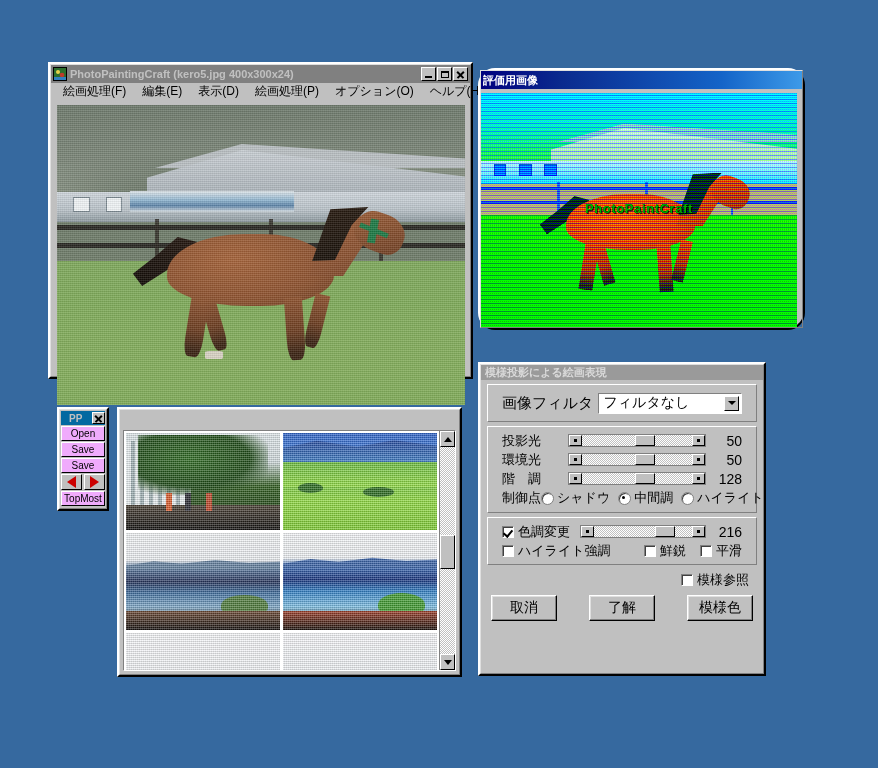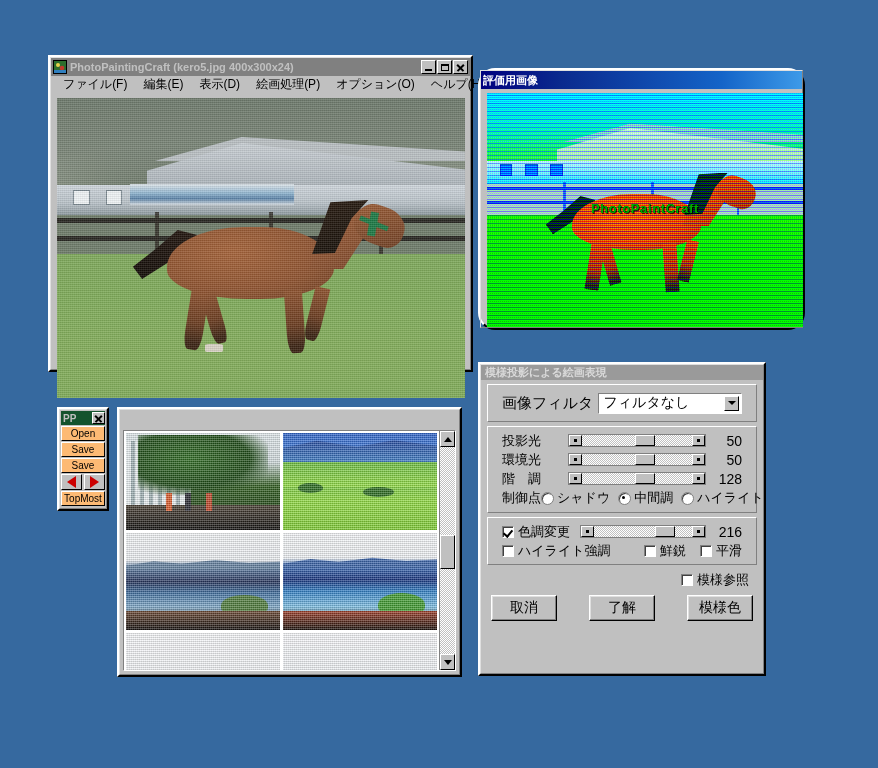--- a/index.html
+++ b/index.html
@@ -71,21 +71,21 @@
   .g-close:before{transform:rotate(45deg);}
   .g-close:after{transform:rotate(-45deg);}
 
   .menubar{
     height:17px;display:flex;align-items:center;
     font-size:12px;color:#000;padding-left:4px;background:#c0c0c0;
   }
   .menubar .mi{padding:1px 8px;white-space:nowrap;}
 
   
-  #mainwin{left:48px;top:55px;width:425px;height:317px;}
+  #mainwin{left:48px;top:62px;width:425px;height:317px;}
   .photo-frame{
     position:absolute;left:6px;top:40px;width:408px;height:300px;
     border:0;box-sizing:border-box;overflow:hidden;
     background:#6f7c6a;
   }
   .photo-stage{position:relative;width:100%;height:100%;overflow:hidden;}
 
   
   .sky{position:absolute;left:0;top:0;width:100%;height:34%;
        background:linear-gradient(to bottom,#6e7a6c 0%,#7b8678 55%,#9aa394 100%);}
@@ -130,22 +130,22 @@
     position:absolute;inset:0;pointer-events:none;opacity:.28;
     background-image:
       repeating-linear-gradient(0deg,rgba(255,255,255,.35) 0 1px,rgba(0,0,0,.20) 1px 2px),
       repeating-linear-gradient(90deg,rgba(255,255,255,.22) 0 1px,rgba(0,0,0,.14) 1px 2px);
     background-size:2px 2px,2px 2px;
   }
 
   
   #evalwin{left:478px;top:68px;width:327px;height:262px;border-radius:17px;}
   .eval-frame{
-    position:absolute;left:6px;top:22px;width:316px;height:234px;overflow:hidden;
-    background:#e5e5e5;
+    position:absolute;left:0;top:22px;width:316px;height:234px;overflow:hidden;
+    background:#fdba74;
   }
   .post{filter:saturate(2.1) contrast(1.45);}
   .scanlines{
     position:absolute;inset:0;pointer-events:none;
     background:repeating-linear-gradient(0deg,rgba(0,0,90,.0) 0 3px,rgba(10,20,130,.55) 3px 4px);
     opacity:.55;
   }
   .poster-noise{
     position:absolute;inset:0;pointer-events:none;opacity:.5;
     background-image:
@@ -163,27 +163,27 @@
   .eval .roof{background:linear-gradient(to bottom,#f4f7e8,#dfe9c4);}
   .eval .bldg{background:linear-gradient(to bottom,#eef6ff 0%,#bfe2f2 60%,#7fc3e0 100%);}
   .eval .h-body{background:radial-gradient(ellipse at 40% 35%,#d2641f 0%,#bb4d17 60%,#8f3510 100%);}
   .eval .h-neck{background:linear-gradient(150deg,#cc5d1c,#9b3d12);}
   .eval .h-head{background:linear-gradient(150deg,#c4571a,#8e3410);}
   .eval .h-leg{background:linear-gradient(to bottom,#bb4d17 0%,#93370f 60%,#3c1c0c 92%);}
 
   
   #ppwin{left:57px;top:407px;width:52px;height:104px;}
   .pp-title{
-    height:14px;display:flex;align-items:center;background:#14532d;
-    color:#c0c0c0;font-size:10px;font-weight:bold;padding-left:2px;
+    height:14px;display:flex;align-items:center;background:#0369a1;
+    color:#c0c0c0;font-size:10px;font-weight:bold;padding-left:8px;
   }
   .pp-title .tb-btn{width:13px;height:12px;}
   .pp-btn{
     display:block;width:100%;height:15px;margin:0;margin-top:1px;
-    background:#fdba74;
+    background:#f0abfc;
     border-top:1px solid #ffffff;border-left:1px solid #ffffff;
     border-right:1px solid #000000;border-bottom:1px solid #000000;
     box-sizing:border-box;font-size:10px;text-align:center;line-height:13px;
     color:#000;font-family:"Liberation Sans",sans-serif;
   }
   .pp-arrows{display:flex;gap:2px;margin-top:1px;}
   .pp-arrow{
     flex:1;height:16px;background:#c0c0c0;
     border-top:1px solid #ffffff;border-left:1px solid #ffffff;
     border-right:1px solid #000000;border-bottom:1px solid #000000;
@@ -338,21 +338,21 @@
           <span class="tb-btn">
               <span class="g g-max"></span>
             </span>
           <span class="tb-btn">
               <span class="g g-close"></span>
             </span>
         </span>
       </div>
 
       <div class="menubar">
-        <span class="mi">ファイル(F)</span>
+        <span class="mi">絵画処理(F)</span>
         <span class="mi">編集(E)</span>
         <span class="mi">表示(D)</span>
         <span class="mi">絵画処理(P)</span>
         <span class="mi">オプション(O)</span>
         <span class="mi">ヘルプ(H)</span>
       </div>
 
       <div class="photo-frame">
         <div class="photo-stage">
           <div class="sky"></div>

